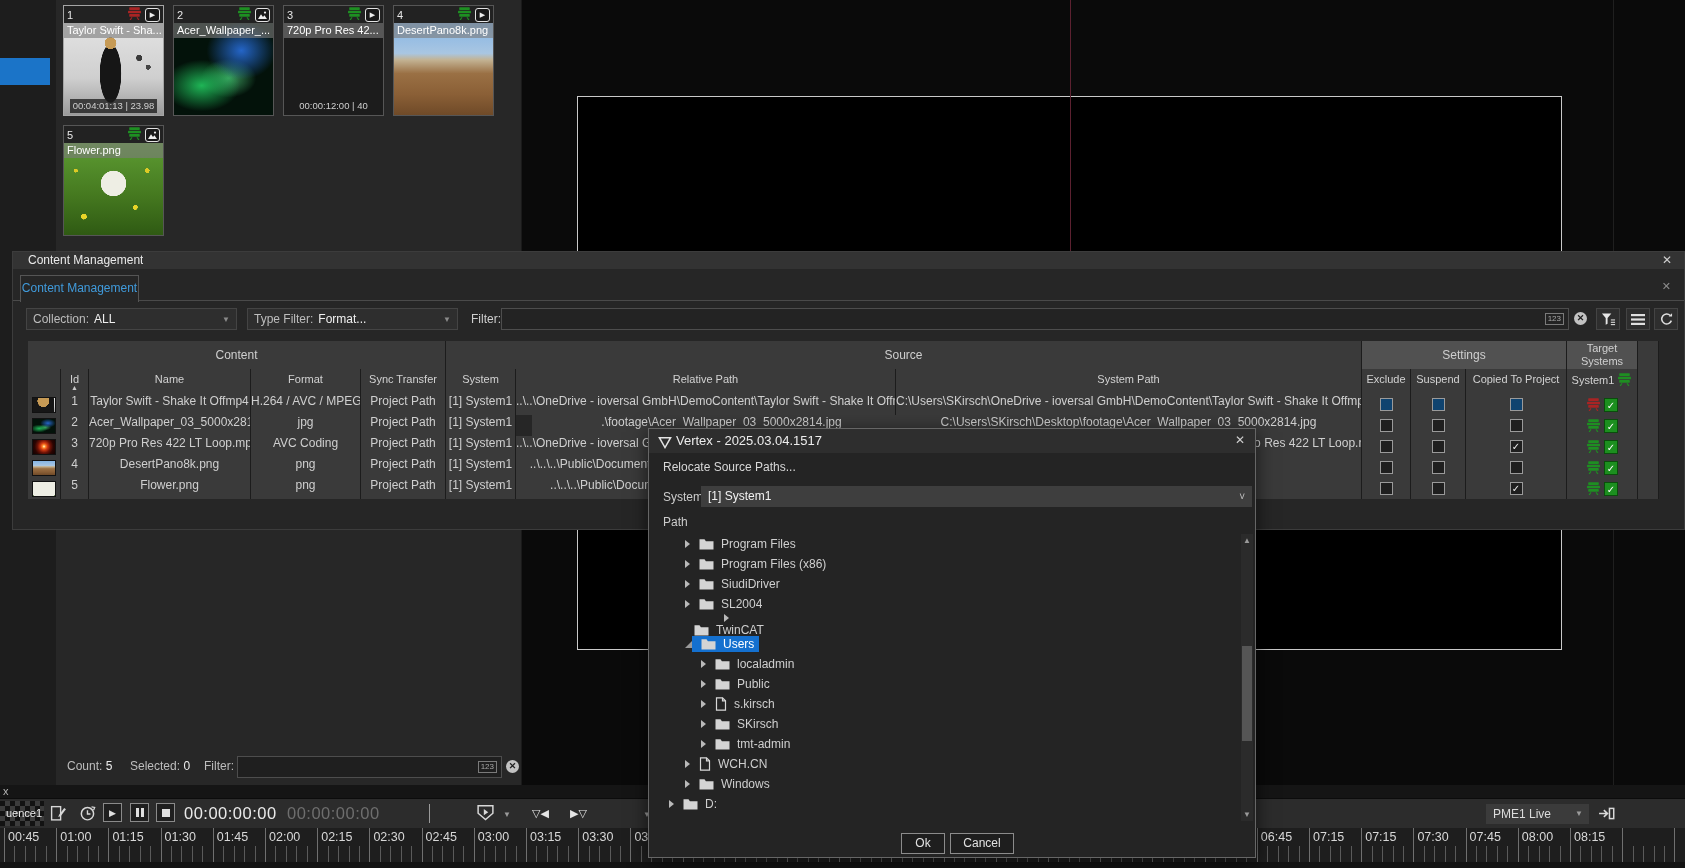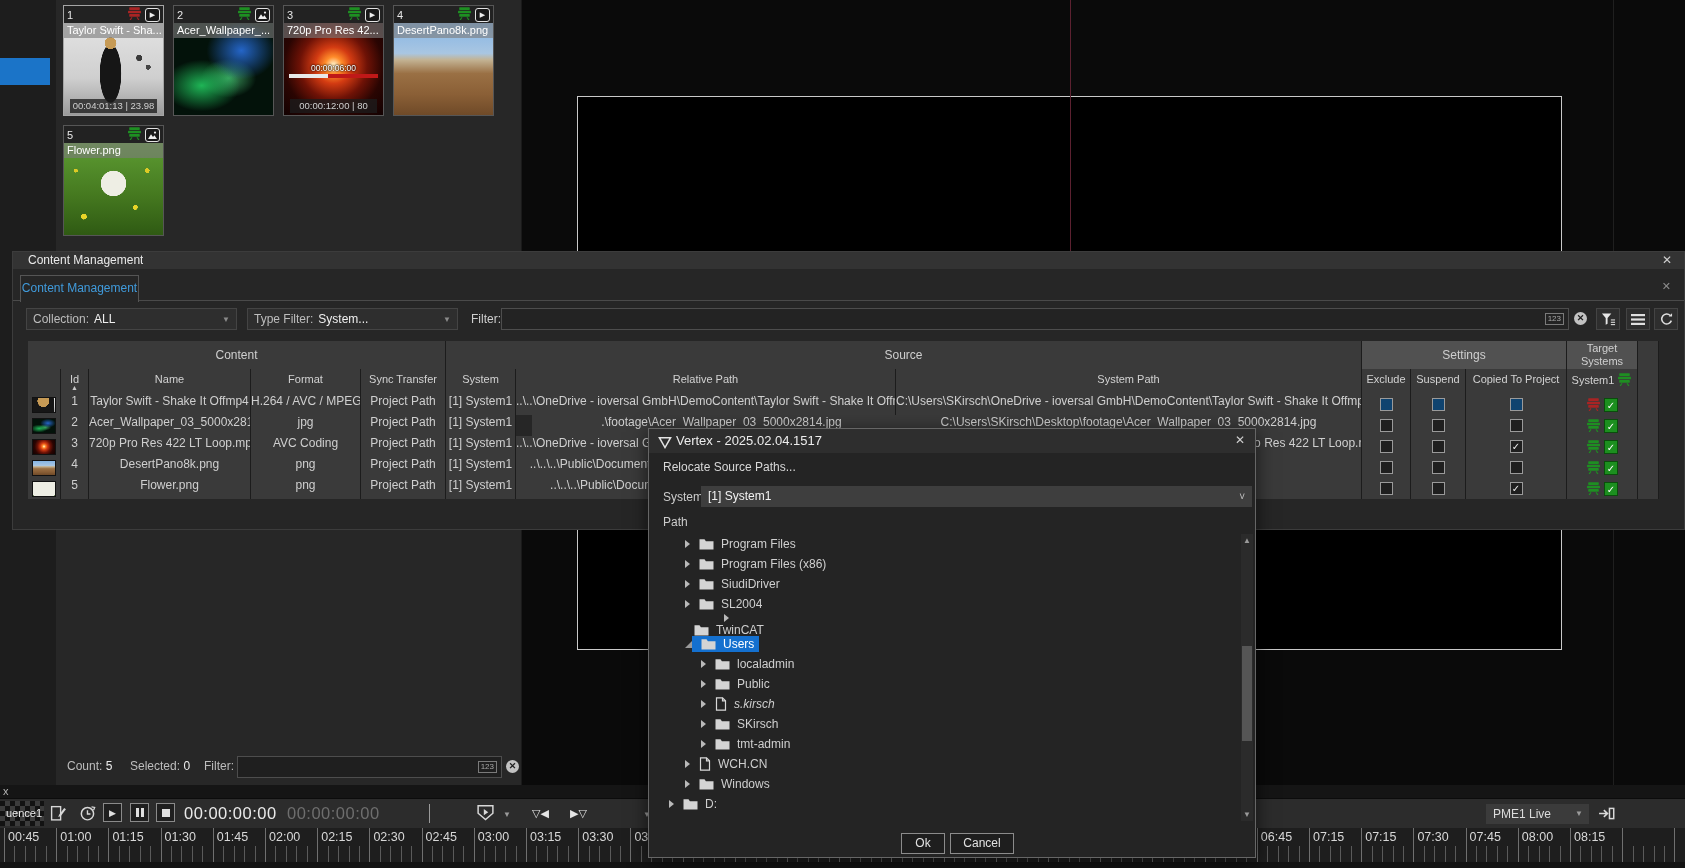--- a/index.html
+++ b/index.html
@@ -185,45 +185,37 @@
                 <svg width="9" height="8" viewBox="0 0 9 8">
                   <path d="M0 8 L3 3.2 L5 6 L6.4 4.2 L9 8 Z" fill="#eee"></path>
                   <circle cx="7" cy="1.6" r="1.1" fill="#eee"></circle>
                 </svg>
               </div>
             </div>
           </div>
           <div class="tile-name txt">Acer_Wallpaper_...</div>
         </div>
         <div class="tile" style="left: 227px; top: 5px;">
-          <div class="tile-art art-tunnel">
-            <div class="tile-prog">
-              <div class="tile-prog-tc">00:00:06:00</div>
-              <div class="tile-prog-bar">
-                <i></i>
-              </div>
-            </div>
-          </div>
           <div class="tile-head">
             <div class="tile-num">3</div>
             <div class="tile-head-icons">
               <div><svg width="15" height="13" viewBox="0 0 15 13">
                   <g fill="#1e8f22">
                     <rect x="2.2" y="0.3" width="10.6" height="2.6" rx="0.6"></rect>
                     <rect x="1" y="3.7" width="13" height="2.6" rx="0.6"></rect>
                     <rect x="2.2" y="7.1" width="10.6" height="2.6" rx="0.6"></rect>
                     <path d="M4.2 10.2 L2.6 12.9 H3.9 L5.5 10.2 Z"></path>
                     <path d="M10.8 10.2 L12.4 12.9 H11.1 L9.5 10.2 Z"></path>
                   </g>
                 </svg></div>
               <div class="badge-ico">▶</div>
             </div>
           </div>
           <div class="tile-name txt">720p Pro Res 42...</div>
-          <div class="tile-tc txt">00:00:12:00 | 80</div>
+          <div class="tile-tc txt">00:00:12:00 | 40</div>
         </div>
         <div class="tile" style="left: 337px; top: 5px;">
           <div class="tile-art art-desert"></div>
           <div class="tile-head">
             <div class="tile-num">4</div>
             <div class="tile-head-icons">
               <div><svg width="15" height="13" viewBox="0 0 15 13">
                   <g fill="#1e8f22">
                     <rect x="2.2" y="0.3" width="10.6" height="2.6" rx="0.6"></rect>
                     <rect x="1" y="3.7" width="13" height="2.6" rx="0.6"></rect>
@@ -283,21 +275,21 @@
       <span class="abs close-x" style="right:13px;top:11px;color:#8d8d8d;font-size:11px;">✕</span>
     </div>
 
     <div class="abs combo" style="left:13px;top:56px;width:211px;">
       <span class="lab">Collection:</span>
       <span style="color:#f0f0f0;">ALL</span>
       <span class="caret">▼</span>
     </div>
     <div class="abs combo" style="left:234px;top:56px;width:211px;">
       <span class="lab">Type Filter:</span>
-      <span style="color:#f0f0f0;">System...</span>
+      <span style="color:#f0f0f0;">Format...</span>
       <span class="caret">▼</span>
     </div>
     <span class="abs txt" style="left:458px;top:60px;color:#cfcfcf;font-size:12px;">Filter:</span>
     <div class="mini-input" style="left:488px;top:56px;width:1068px;background:#232323;">
       <span class="num-badge">123</span>
     </div>
     <div class="abs clear-x" style="left:1561px;top:60px;">✕</div>
     <div class="abs toolbtn" style="left:1583px;top:56px;">
       <svg width="15" height="14" viewBox="0 0 16 14">
           <path d="M1 1 h10 l-4 5 v6 l-2 1 v-7 Z" fill="#e6e6e6"></path>
@@ -784,21 +776,21 @@
       <div class="rl-minor" style="left: 1684.84px;"></div>
     </div>
 
   <div class="abs" id="dialog">
     <div class="abs" id="dlg-titlebar">
       <span class="abs" style="left:9px;top:6px;">
         <svg width="14" height="13" viewBox="0 0 14 12">
             <path d="M1.4 1.2 h11.2 L7 11 Z" fill="none" stroke="#e3e3e3" stroke-width="1.5"></path>
           </svg>
       </span>
-      <span class="abs txt" id="dlg-title">Vertex - 2025.02.04.1517</span>
+      <span class="abs txt" id="dlg-title">Vertex - 2025.03.04.1517</span>
       <span class="abs close-x" style="right:10px;top:5px;">✕</span>
     </div>
     <span class="abs txt" id="dlg-heading">Relocate Source Paths...</span>
     <span class="abs dlg-label" style="left:14px;top:61px;">System</span>
     <div class="abs" id="dlg-combo">
       <span>[1] System1</span>
       <span class="vee">˅</span>
     </div>
     <span class="abs dlg-label" style="left:14px;top:86px;">Path</span>
 
@@ -884,21 +876,21 @@
           <div class="tree-arrow"></div>
           <div class="tree-ico-wrap" style="display: flex; align-items: center; padding: 1px 5px 1px 0px;">
             <div class="tree-ico">
               <svg width="15" height="12" viewBox="0 0 15 12">
                 <path d="M0.5 1.2 h5 l1.4 2 H14.5 v8.3 H0.5 Z" fill="#d4d4d4"></path>
               </svg>
             </div>
             <div class="tree-lab txt">Public</div>
           </div>
         </div>
-        <div class="tree-item" style="left: 52px; top: 265px; font-style: italic;">
+        <div class="tree-item" style="left: 52px; top: 265px;">
           <div class="tree-arrow"></div>
           <div class="tree-ico-wrap" style="display: flex; align-items: center; padding: 1px 5px 1px 0px;">
             <div class="tree-ico">
               <svg width="12" height="14" viewBox="0 0 12 14">
                 <path d="M1.5 0.8 h6 l3 3 v9.4 h-9 Z" fill="none" stroke="#d8d8d8" stroke-width="1.2"></path>
                 <path d="M7.5 0.8 v3 h3" fill="none" stroke="#d8d8d8" stroke-width="1.2"></path>
               </svg>
             </div>
             <div class="tree-lab txt">s.kirsch</div>
           </div>

